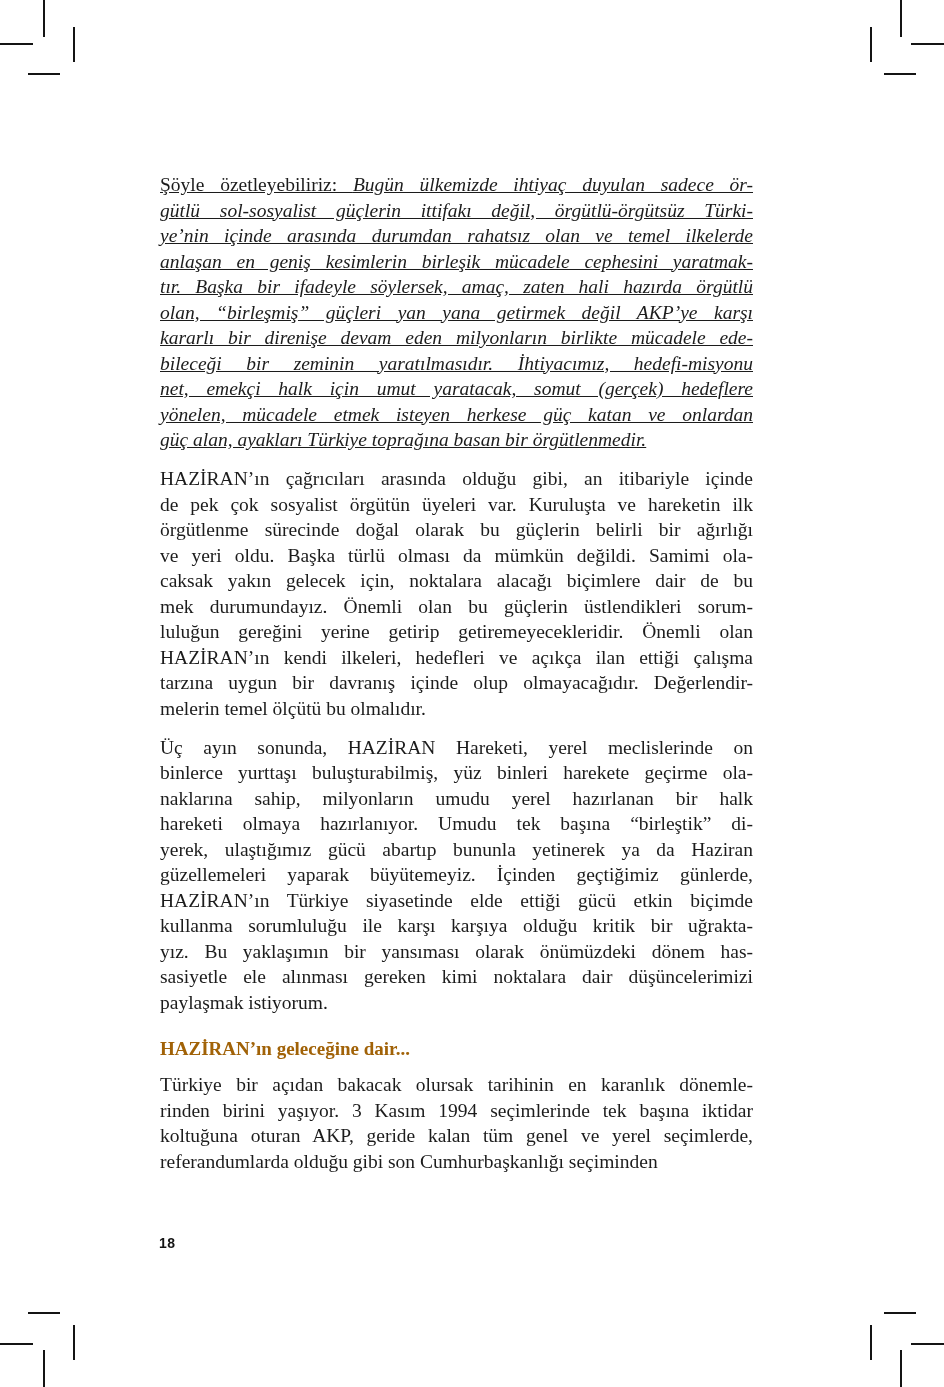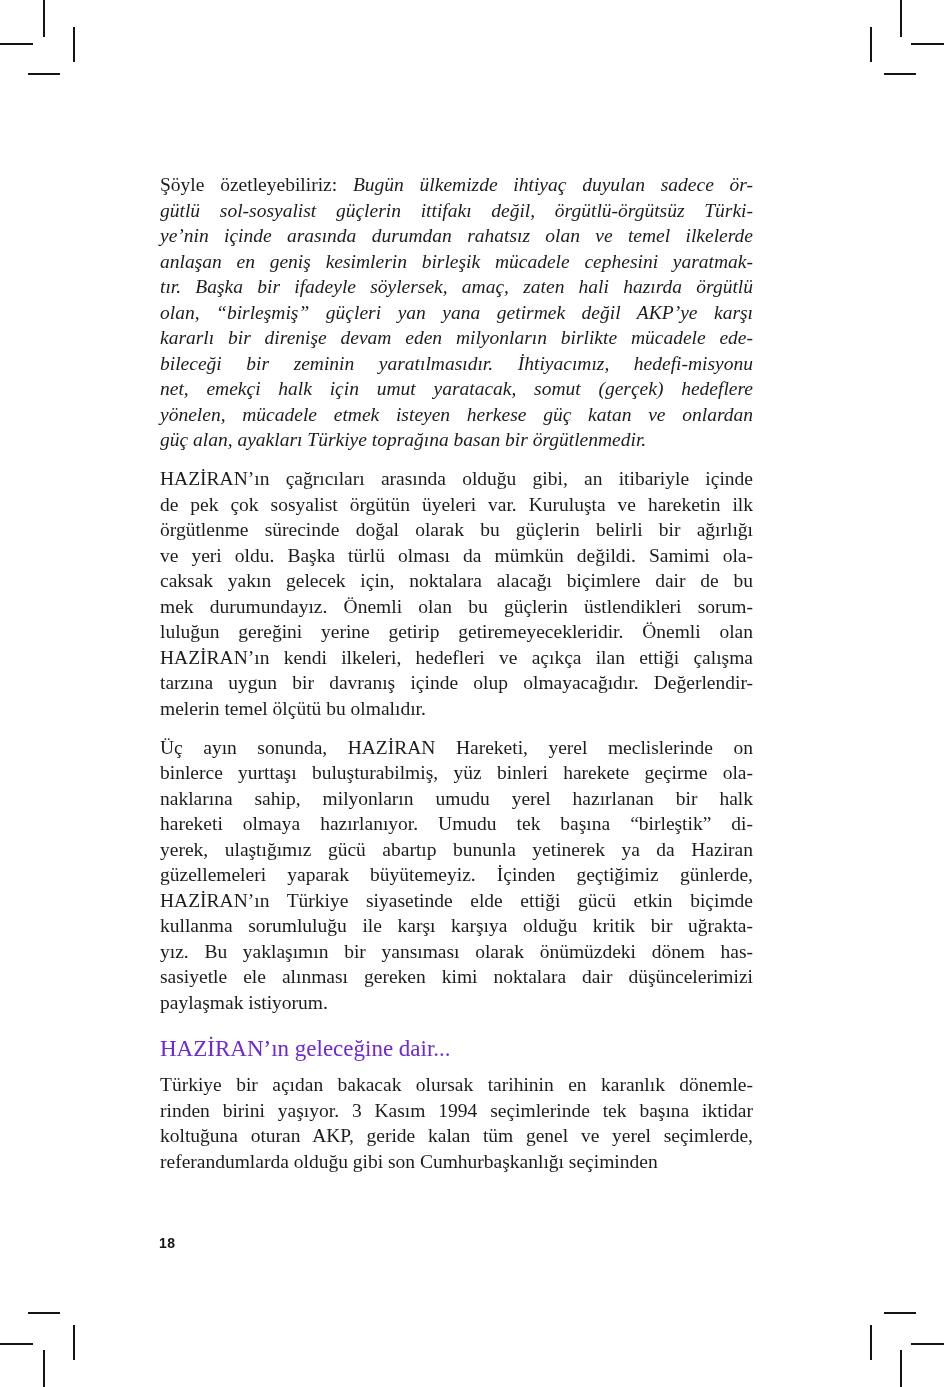--- a/index.html
+++ b/index.html
@@ -21,29 +21,29 @@
   .text-block {
     position: absolute;
     left: 160px; top: 172px; width: 593px;
     color: #1c1c1c;
     font-size: 19.5px;
     line-height: 25.5px;
   }
   .para { margin: 0 0 13.5px 0; }
   .para .line { text-align: justify; text-align-last: justify; white-space: normal; }
   .para .line.last { text-align-last: left; }
-  .para.italic .line { font-style: italic; }
+  .para.italic .line { font-style: italic; text-decoration: underline; }
   .para .lead { font-style: normal; }
 
   .heading {
-    font-weight: normal;
-    font-size: 23px;
+    font-weight: bold;
+    font-size: 19px;
     line-height: 26px;
     margin: 21px 0 10px 0;
-    color: #6d28d9;
+    color: #a16207;
     text-align: left;
     text-align-last: left;
     font-style: normal;
   }
 
   .page-number {
     position: absolute;
     left: 159px; top: 1233px;
     font-family: "Liberation Sans", "DejaVu Sans", sans-serif;
     font-weight: bold;

